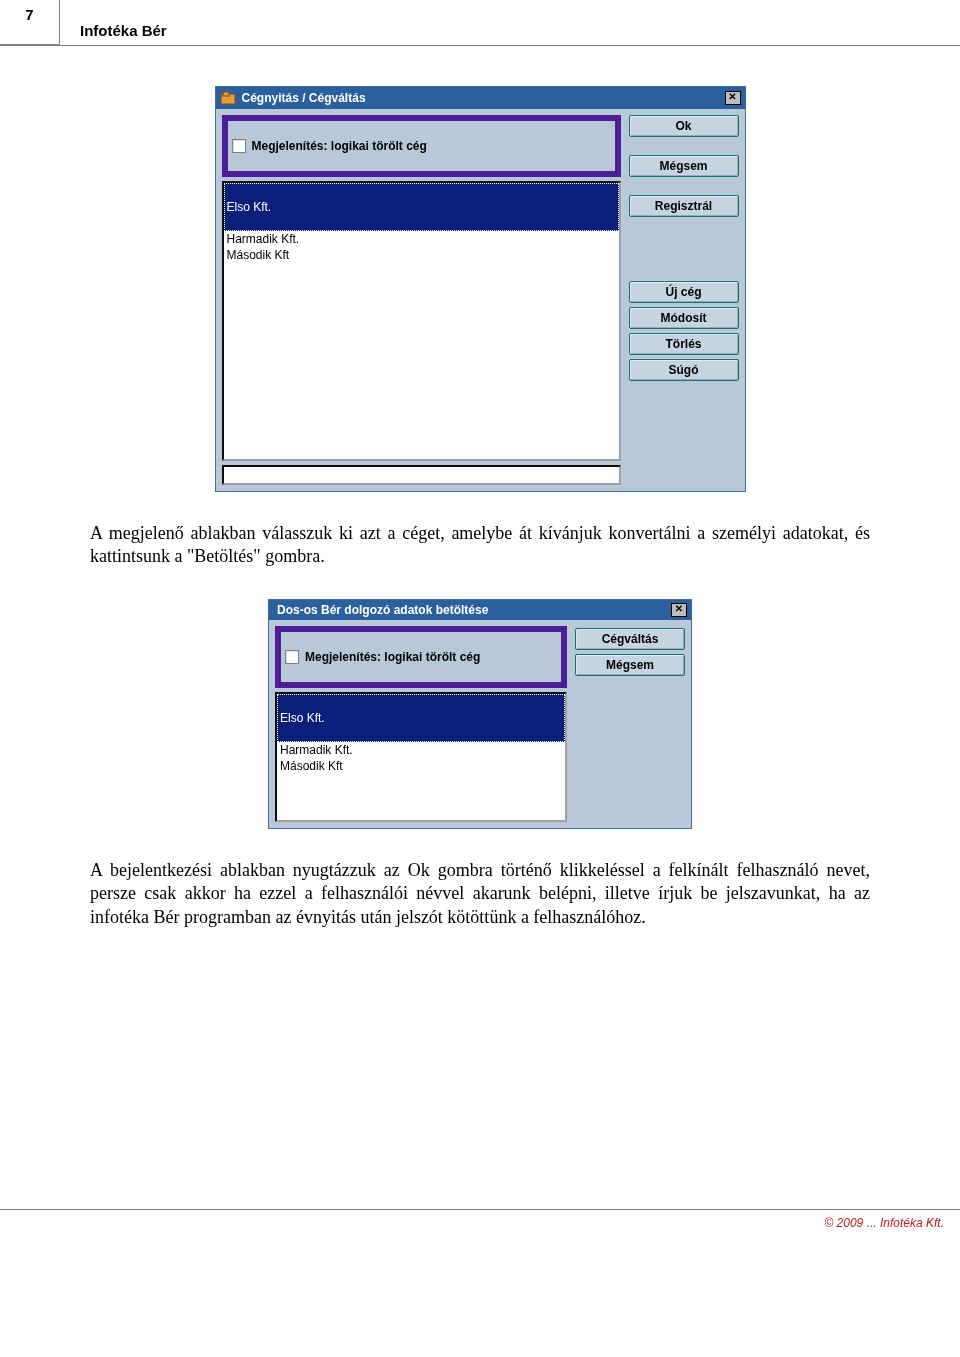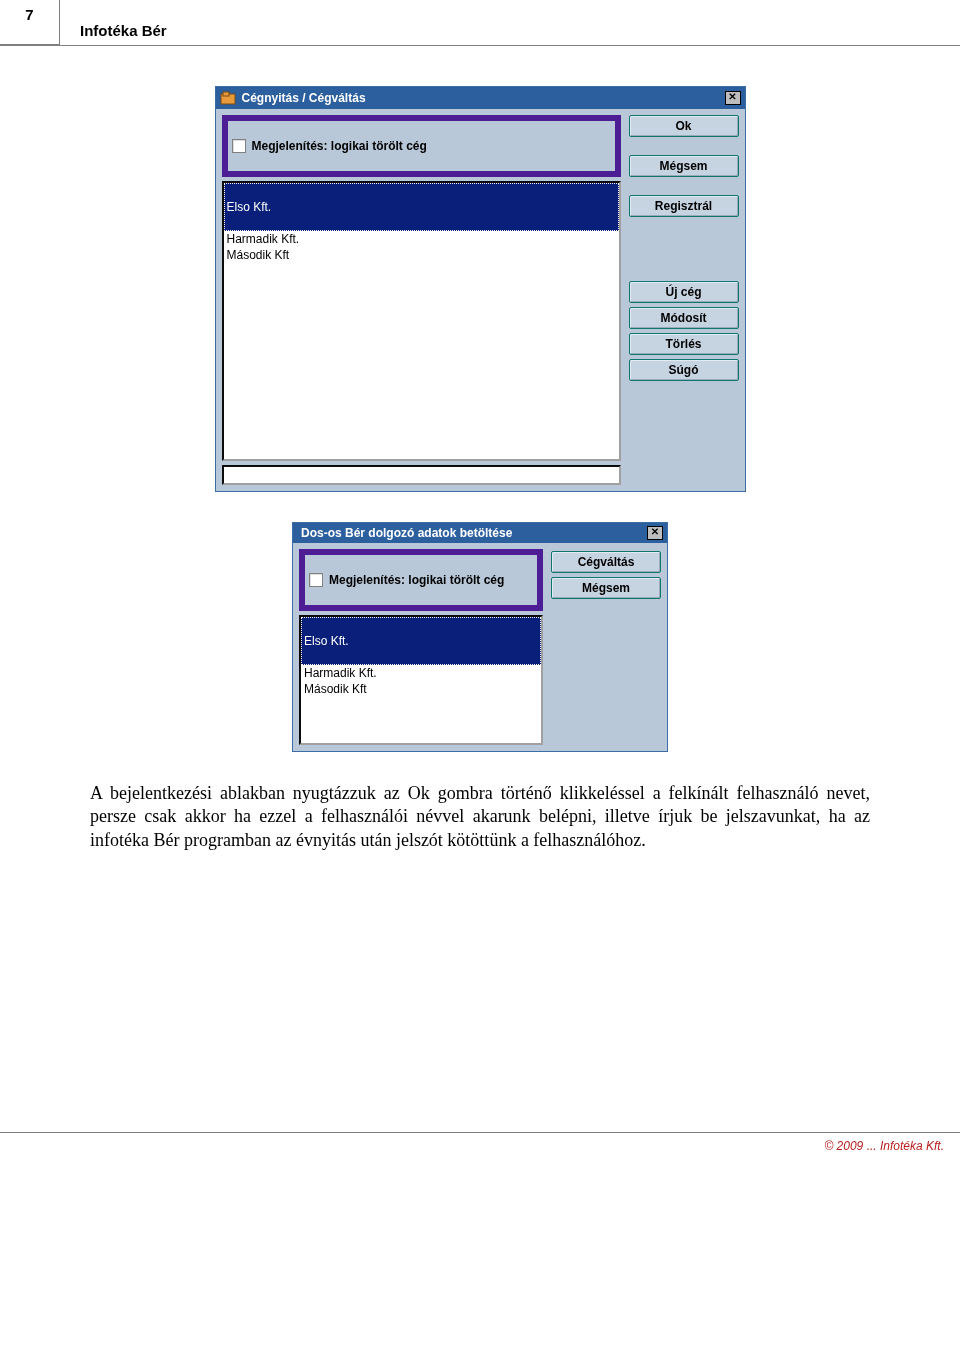--- a/index.html
+++ b/index.html
@@ -209,23 +209,24 @@
           <div class="btn-gap"></div>
           <div class="btn">Új cég</div>
           <div class="btn">Módosít</div>
           <div class="btn">Törlés</div>
           <div class="btn">Súgó</div>
         </div>
       </div>
     </div>
   </div>
 
+  <div class="body-text">A megjelenő ablakban válasszuk ki azt a céget, amelybe át kívánjuk konvertálni a személyi adatokat, és kattintsunk a "Betöltés" gombra.</div>
 
   <div class="dialog-wrap">
-    <div class="dialog" style="width:376px">
+    <div class="dialog" style="width:424px">
       <div class="titlebar">
         <span class="title-text" style="margin-left:4px">Dos-os  Bér dolgozó adatok betöltése</span>
         <span class="close-btn">✕</span>
       </div>
       <div class="dialog-body">
         <div class="left-col">
           <div class="checkbox-row">
             <span class="cb"></span>
             <span>Megjelenítés: logikai törölt cég</span>
           </div>

